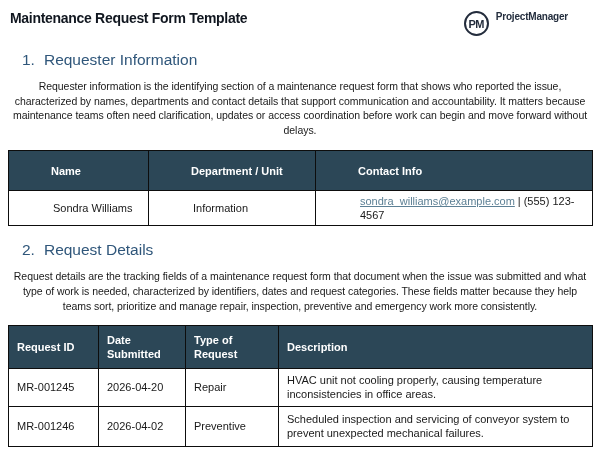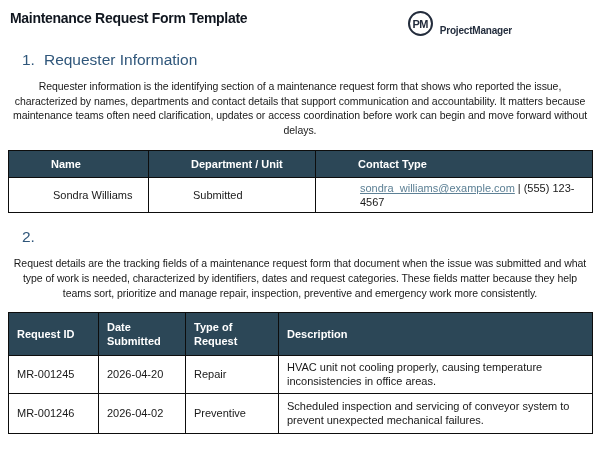--- a/index.html
+++ b/index.html
@@ -24,23 +24,23 @@
   .doc-title {
     margin: 0;
     font-size: 14px;
     font-weight: 700;
     color: #10161f;
     letter-spacing: -0.3px;
     line-height: 1.2;
   }
   .brand {
     display: flex;
-    align-items: flex-end;
+    align-items: flex-start;
     gap: 7px;
-    margin-right: 80px;
+    margin-right: 24px;
     margin-top: 1px;
   }
   .pm-circle {
     width: 25px; height: 25px;
     border: 2.5px solid #232c3c;
     border-radius: 50%;
     display: flex; align-items: center; justify-content: center;
     font-size: 11px; font-weight: 700; color: #232c3c;
     letter-spacing: -0.5px;
     flex: 0 0 auto;
@@ -89,21 +89,21 @@
     vertical-align: middle;
     text-align: left;
     overflow: hidden;
     line-height: 14px;
   }
   thead th {
     background: #2c4757;
     color: #ffffff;
     font-weight: 700;
   }
-  .tbl-requesters thead th { height: 27px; padding-left: 42px; }
+  .tbl-requesters thead th { height: 40px; padding-left: 42px; }
   .tbl-requesters tbody td { height: 28px; background: #ffffff; padding-left: 44px; }
   .tbl-requests { margin-top: 11px; }
   .tbl-requests thead th { height: 43px; }
   .tbl-requests tbody tr.r1 td { height: 38px; }
   .tbl-requests tbody tr.r2 td { height: 40px; }
 
   a.email {
     color: #5d8095;
     text-decoration: underline;
   }
@@ -131,36 +131,37 @@
   <table class="tbl-requesters">
     <colgroup>
       <col style="width:140px">
         <col style="width:167px">
         <col style="width:277px">
     </colgroup>
     <thead>
       <tr>
         <th>Name</th>
         <th>Department / Unit</th>
-        <th>Contact Type</th>
+        <th>Contact Info</th>
       </tr>
     </thead>
     <tbody>
       <tr>
         <td>Sondra Williams</td>
-        <td>Submitted</td>
+        <td>Information</td>
         <td>
           <a class="email" href="#">sondra_williams@example.com</a><span class="sep">|</span><span>(555) 123-4567</span>
         </td>
       </tr>
     </tbody>
   </table>
 
   <div class="section-heading second">
     <span>2.</span>
+    <span>Request Details</span>
   </div>
   <p class="section-desc">Request details are the tracking fields of a maintenance request form that document when the issue was submitted and what type of work is needed, characterized by identifiers, dates and request categories. These fields matter because they help teams sort, prioritize and manage repair, inspection, preventive and emergency work more consistently.</p>
 
   <table class="tbl-requests">
     <colgroup>
       <col style="width:90px">
         <col style="width:87px">
         <col style="width:93px">
         <col style="width:314px">
     </colgroup>

